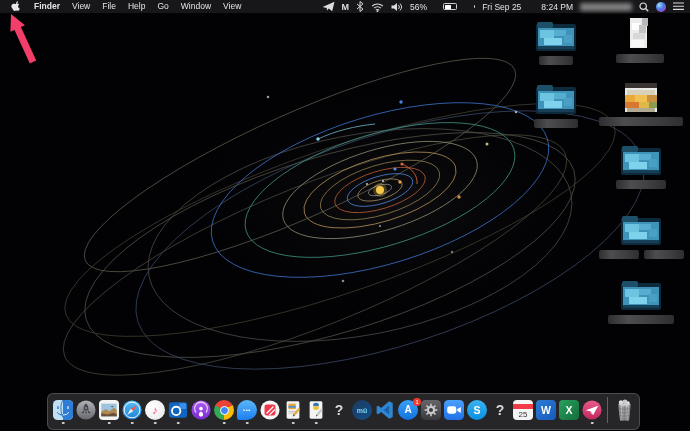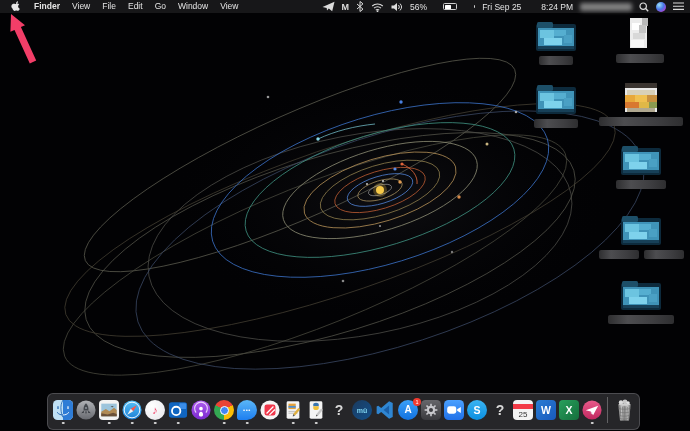--- a/index.html
+++ b/index.html
@@ -316,21 +316,21 @@
 <div class="menubar">
   <div class="mb-left">
     <span class="mb-apple">
       <svg width="10" height="12" viewBox="0 0 170 200">
           <path fill="#e8e8e8" d="M150.37 130.25c-2.45 5.66-5.35 10.87-8.71 15.66-4.58 6.53-8.33 11.05-11.22 13.56-4.48 4.12-9.28 6.23-14.42 6.35-3.69 0-8.14-1.05-13.32-3.18-5.2-2.12-9.97-3.17-14.34-3.17-4.58 0-9.49 1.05-14.75 3.17-5.26 2.13-9.5 3.24-12.74 3.35-4.93.21-9.84-1.96-14.75-6.52-3.13-2.73-7.04-7.41-11.73-14.04-5.03-7.08-9.17-15.29-12.41-24.65C8.47 110.67 6.73 100.88 6.73 91.4c0-10.86 2.35-20.22 7.04-28.07 3.7-6.3 8.61-11.27 14.76-14.92s12.79-5.51 19.95-5.63c3.91 0 9.05 1.21 15.43 3.59 6.36 2.39 10.45 3.6 12.24 3.6 1.34 0 5.88-1.42 13.57-4.24 7.27-2.62 13.41-3.7 18.44-3.28 13.63 1.1 23.87 6.47 30.68 16.15-12.19 7.39-18.22 17.73-18.1 31 .11 10.34 3.86 18.94 11.23 25.77 3.34 3.17 7.07 5.62 11.22 7.36-.9 2.61-1.85 5.11-2.86 7.51zM119.11 7.24c0 8.1-2.96 15.67-8.86 22.67-7.12 8.32-15.73 13.13-25.07 12.38a25.22 25.22 0 0 1-.19-3.07c0-7.78 3.39-16.1 9.4-22.91 3-3.45 6.82-6.31 11.45-8.6 4.62-2.25 8.99-3.5 13.1-3.74.12 1.1.17 2.19.17 3.27z"></path>
         </svg>
     </span>
     <span class="mb-item mb-app">Finder</span>
     <span class="mb-item">View</span>
     <span class="mb-item">File</span>
-    <span class="mb-item">Edit</span>
+    <span class="mb-item">Help</span>
     <span class="mb-item">Go</span>
     <span class="mb-item">Window</span>
     <span class="mb-item">View</span>
   </div>
   <div class="mb-right">
     <svg width="13" height="11" viewBox="0 0 13 11">
         <path d="M.5,6 L12.5,.8 L10.2,10.2 L6.8,7.6 L5,9.6 L4.7,6.9 Z" fill="#dcdcdc"></path>
       </svg>
     <span class="gmail-m">M</span>
     <svg width="8" height="11" viewBox="0 0 8 11">

